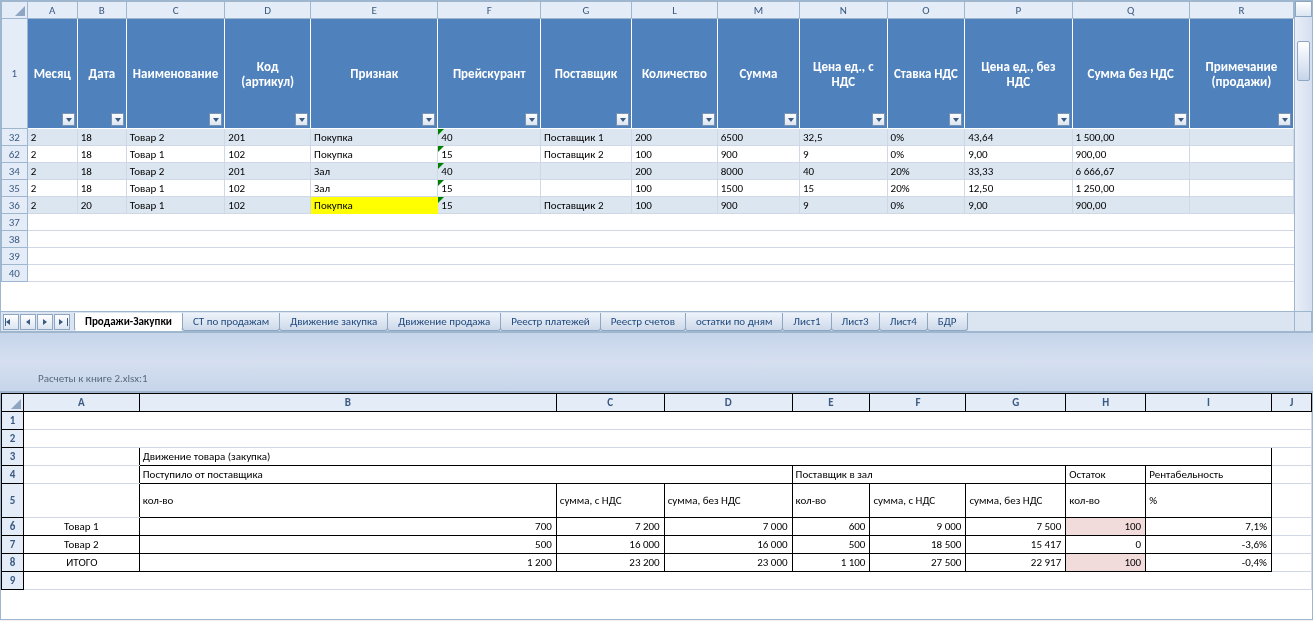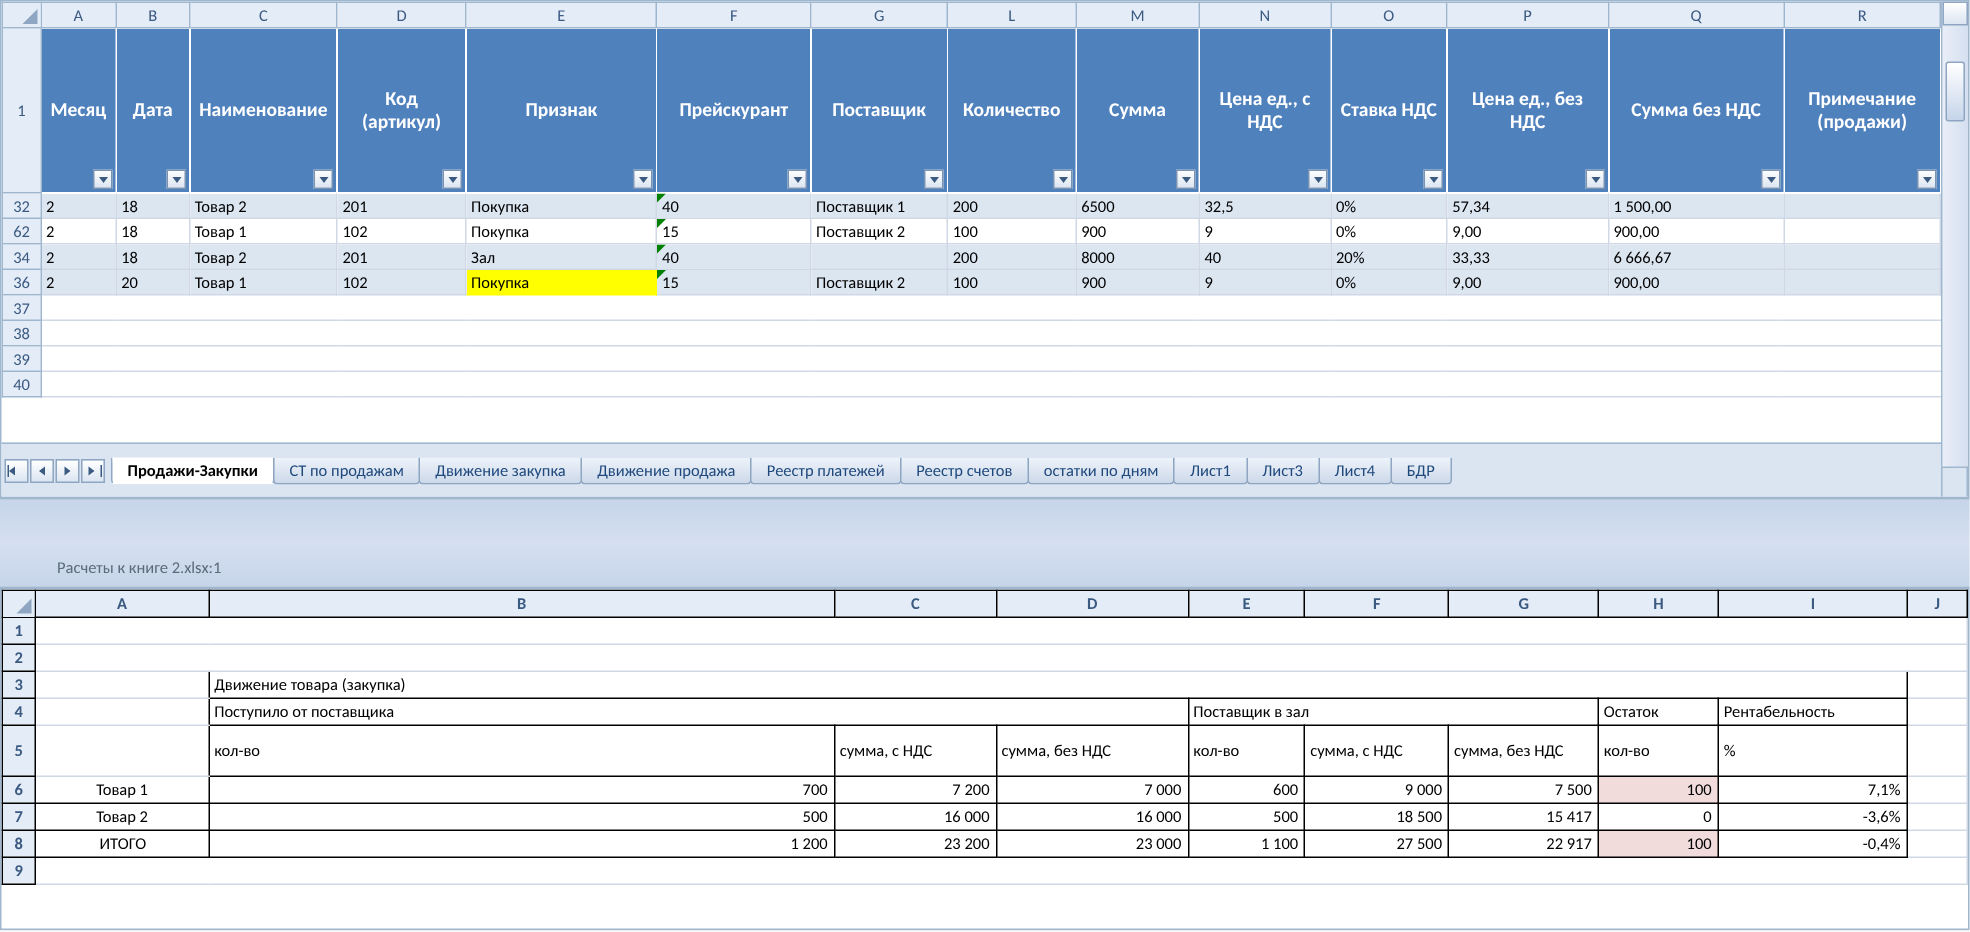--- a/index.html
+++ b/index.html
@@ -23,21 +23,21 @@
   .filter-btn::after { content:""; position:absolute; left:3px; top:4px; width:0;height:0;border-left:3px solid transparent;border-right:3px solid transparent;border-top:4px solid #3b5a82; }
 
   .stripe-even td { background:#dce6f1; }
   .stripe-odd td { background:#fff; }
   .hl { background:#ffff00 !important; border:1px solid #ffff00 !important; }
   .centernum { text-align:left; }
   .greentri { position:relative; }
   .greentri::before { content:""; position:absolute; left:0; top:0; width:0;height:0;border-top:6px solid #008000;border-right:6px solid transparent; }
 
   
-  .tabstrip { position:absolute; left:0; bottom:0; height:36px; right:18px; background:#dbe5f1; border-top:1px solid #9eb6ce; display:flex; align-items:center; padding-left:2px; }
+  .tabstrip { position:absolute; left:0; bottom:0; height:20px; right:18px; background:#dbe5f1; border-top:1px solid #9eb6ce; display:flex; align-items:center; padding-left:2px; }
   .navbtns { display:flex; }
   .navbtn { width:16px; height:16px; border:1px solid #8ea6c2; background:linear-gradient(#fff,#dbe5f1); margin-right:1px; position:relative; }
   .navbtn::after { content:""; position:absolute; top:4px; left:5px; width:0;height:0;border-top:3px solid transparent;border-bottom:3px solid transparent; }
   .navbtn.nb1::after{border-right:4px solid #3b5a82;left:2px;}
   .navbtn.nb1::before{content:"";position:absolute;left:1px;top:3px;width:1px;height:8px;background:#3b5a82;}
   .navbtn.nb2::after{border-right:4px solid #3b5a82;}
   .navbtn.nb3::after{border-left:4px solid #3b5a82;}
   .navbtn.nb4::after{border-left:4px solid #3b5a82;left:4px;}
   .navbtn.nb4::before{content:"";position:absolute;right:1px;top:3px;width:1px;height:8px;background:#3b5a82;}
   .tab { height:18px; padding:2px 10px 0 10px; border:1px solid #8ea6c2; border-top:none; margin-left:-1px; background:linear-gradient(#eef3fa,#cdd9ea); color:#1f497d; cursor:default; position:relative; border-radius:0 0 3px 3px;}
@@ -132,21 +132,21 @@
             <td>18</td>
             <td>Товар 2</td>
             <td>201</td>
             <td>Покупка</td>
             <td class="greentri">40</td>
             <td>Поставщик 1</td>
             <td class="centernum">200</td>
             <td class="centernum">6500</td>
             <td class="centernum">32,5</td>
             <td>0%</td>
-            <td class="centernum">57,34</td>
+            <td class="centernum">43,64</td>
             <td class="centernum">1 500,00</td>
             <td class="centernum"></td>
           </tr>
           <tr class="stripe-odd">
             <th class="rowhead">62</th>
             <td>2</td>
             <td>18</td>
             <td>Товар 1</td>
             <td>102</td>
             <td>Покупка</td>
@@ -168,20 +168,37 @@
             <td>201</td>
             <td>Зал</td>
             <td class="greentri">40</td>
             <td></td>
             <td class="centernum">200</td>
             <td class="centernum">8000</td>
             <td class="centernum">40</td>
             <td>20%</td>
             <td class="centernum">33,33</td>
             <td class="centernum">6 666,67</td>
+            <td class="centernum"></td>
+          </tr>
+          <tr class="stripe-odd">
+            <th class="rowhead">35</th>
+            <td>2</td>
+            <td>18</td>
+            <td>Товар 1</td>
+            <td>102</td>
+            <td>Зал</td>
+            <td class="greentri">15</td>
+            <td></td>
+            <td class="centernum">100</td>
+            <td class="centernum">1500</td>
+            <td class="centernum">15</td>
+            <td>20%</td>
+            <td class="centernum">12,50</td>
+            <td class="centernum">1 250,00</td>
             <td class="centernum"></td>
           </tr>
           <tr class="stripe-even">
             <th class="rowhead">36</th>
             <td>2</td>
             <td>20</td>
             <td>Товар 1</td>
             <td>102</td>
             <td class="hl">Покупка</td>
             <td class="greentri">15</td>

